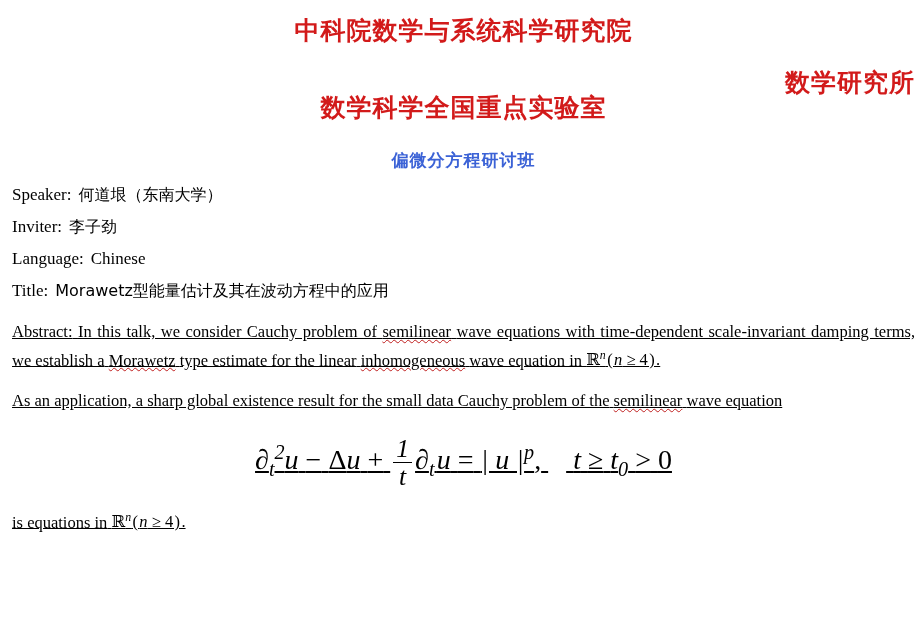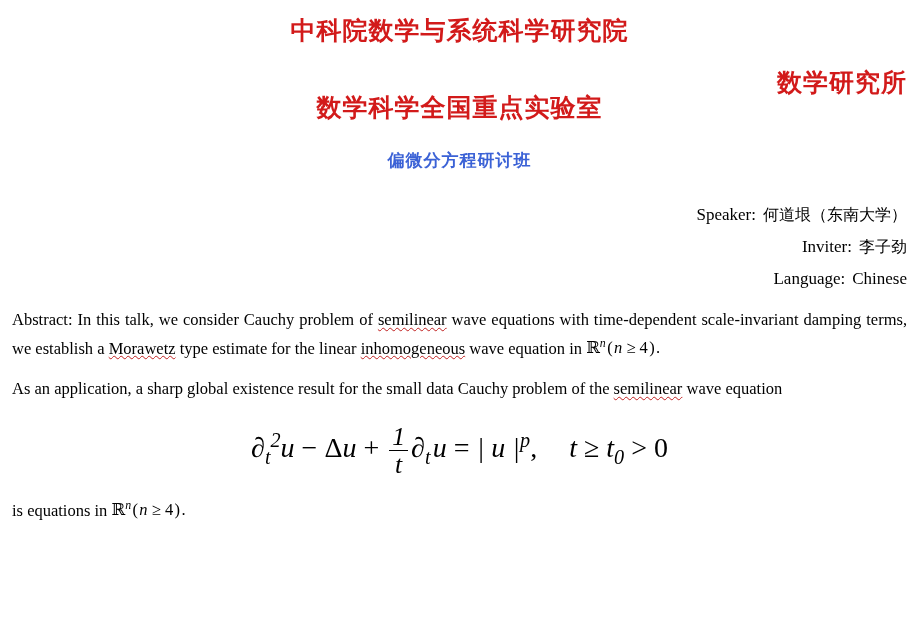--- a/index.html
+++ b/index.html
@@ -12,21 +12,21 @@
     background: #ffffff;
     font-family: "Liberation Serif", "DejaVu Serif", serif;
     color: #000000;
     overflow: hidden;
   }
   .page {
     position: relative;
     width: 923px;
     height: 631px;
     box-sizing: border-box;
-    padding: 10px 16px 0 12px;
+    padding: 10px 8px 0 12px;
   }
   .headers {
     text-align: center;
     margin-top: 4px;
   }
   .hline {
     color: #d21a1a;
     font-weight: bold;
     font-size: 25px;
     line-height: 1.0;
@@ -36,40 +36,40 @@
   .h2 { margin-top: 27px; text-align: right; }
   .h3 { }
   .h4 {
     color: #3b62d6;
     font-weight: bold;
     font-size: 17px;
     margin-top: 29px;
     letter-spacing: 1px;
   }
   .meta {
-    margin-top: 34px;
+    margin-top: 14px;
     font-size: 17px;
     line-height: 1.0;
-    text-align: right;
   }
   .meta-row {
     margin-bottom: 15px;
     white-space: nowrap;
   }
   .label-en { }
   .cn { font-family: "DejaVu Sans", "Liberation Sans", sans-serif; font-size: 16px; }
   .gap-s { display: inline-block; width: 7px; }
   .gap-m { display: inline-block; width: 14px; }
   .gap-l { display: inline-block; width: 22px; }
 
   .abstract {
     margin-top: 20px;
     font-size: 16.5px;
     line-height: 1.62;
     text-align: justify;
+    text-decoration: underline;
   }
   .abstract p { margin: 0 0 14px 0; }
   .spell {
     text-decoration: underline;
     text-decoration-style: wavy;
     text-decoration-color: #c02020;
     text-decoration-thickness: 1px;
     text-underline-offset: 2px;
   }
   .mathtext {
@@ -121,20 +121,23 @@
     </div>
 
     <div class="meta-row">
       <span class="label-en">Inviter:</span><span class="gap-s"></span><span class="cn">李子劲</span>
     </div>
 
     <div class="meta-row">
       <span class="label-en">Language:</span><span class="gap-s"></span><span>Chinese</span>
     </div>
 
+    <div class="meta-row">
+      <span class="label-en">Title:</span><span class="gap-s"></span><span class="cn">Morawetz型能量估计及其在波动方程中的应用</span>
+    </div>
 
 
   </div>
 
   <div class="abstract">
 
     <p>
       <span>Abstract:</span>
       <span>In this talk, we consider Cauchy problem of</span>
       <span class="spell">semilinear</span>

